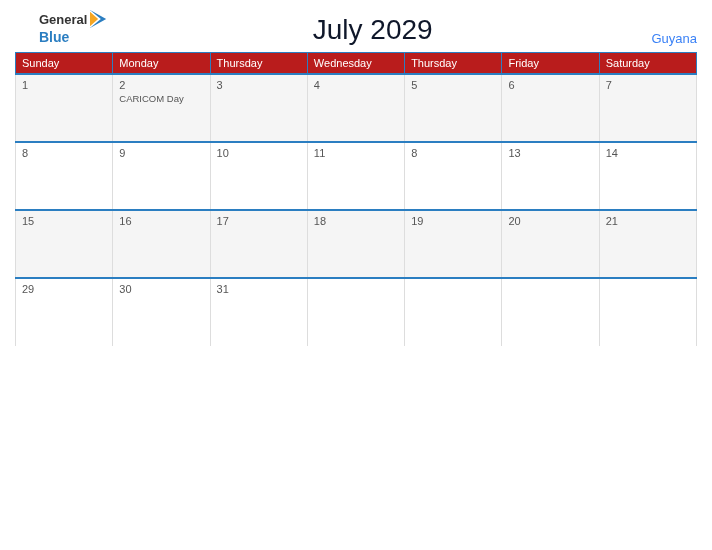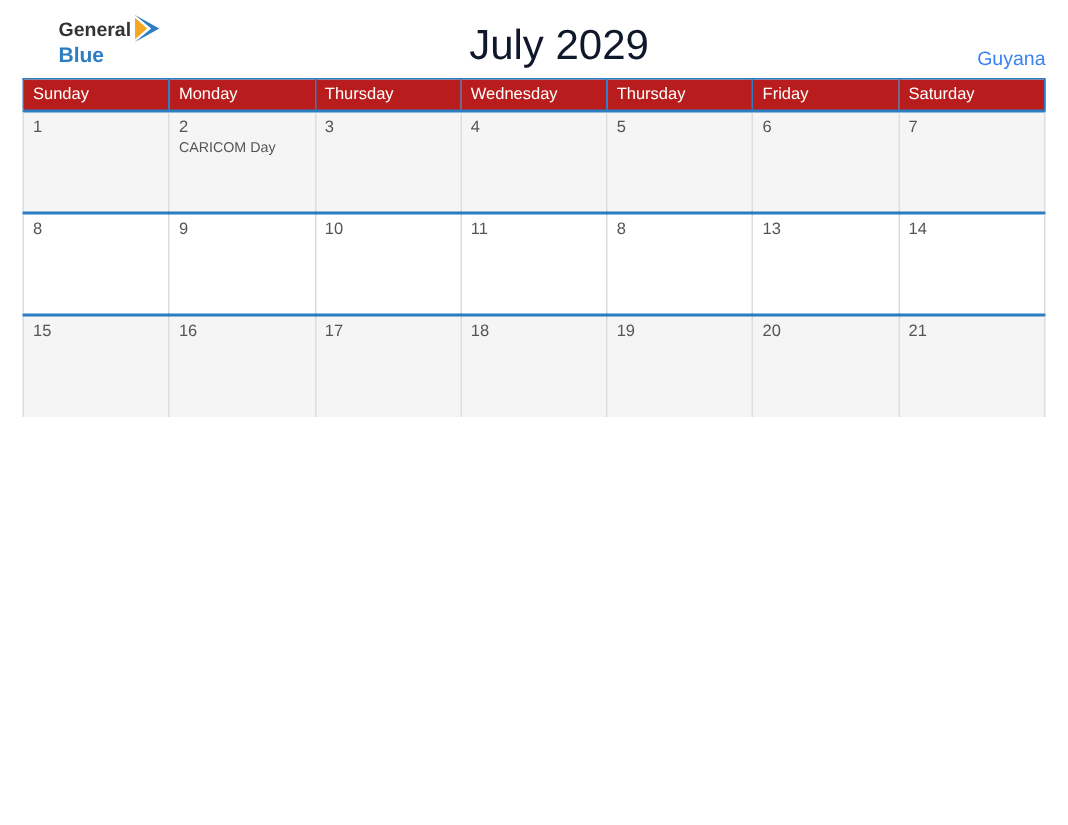--- a/index.html
+++ b/index.html
@@ -212,15 +212,30 @@
           <td>
             <span class="day-num">19</span>
           </td>
           <td>
             <span class="day-num">20</span>
           </td>
           <td>
             <span class="day-num">21</span>
           </td>
         </tr>
+        <tr>
+          <td>
+            <span class="day-num">29</span>
+          </td>
+          <td>
+            <span class="day-num">30</span>
+          </td>
+          <td>
+            <span class="day-num">31</span>
+          </td>
+          <td class="empty"></td>
+          <td class="empty"></td>
+          <td class="empty"></td>
+          <td class="empty"></td>
+        </tr>
       </tbody>
   </table>
 </div>
 
 </body></html>

